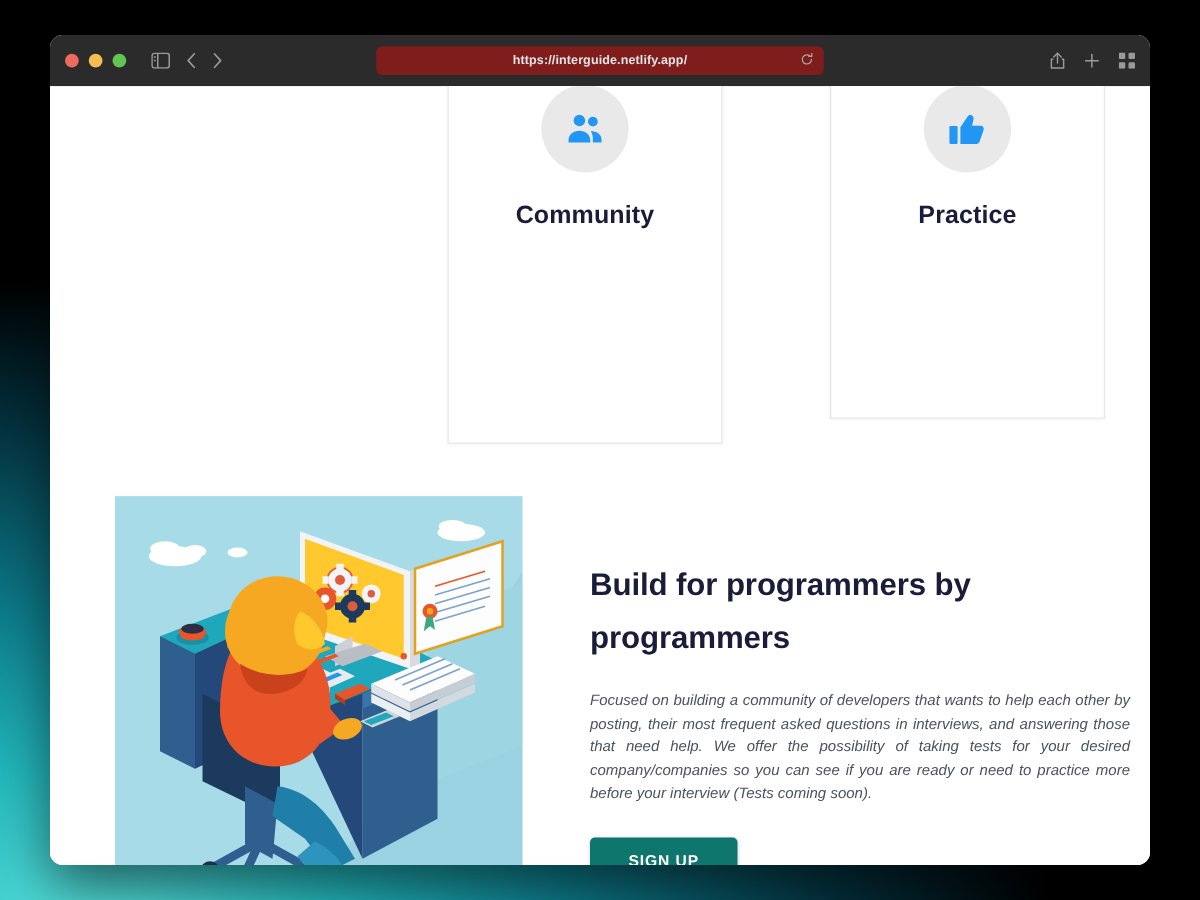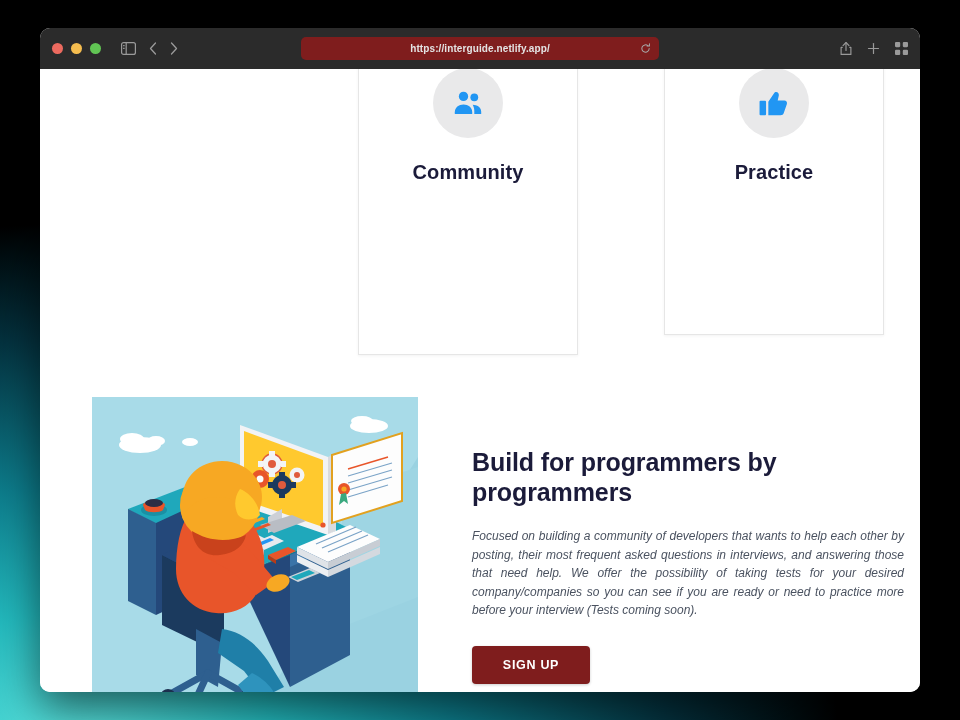--- a/index.html
+++ b/index.html
@@ -104,30 +104,30 @@
   }
   .illustration {
     width: 326px; height: 322px; flex: 0 0 326px;
     position: relative; overflow: hidden;
     background: #a8dbe8;
   }
   .illustration svg { display: block; width: 326px; height: 322px; }
 
   .hero-text { flex: 1; padding-top: 50px; }
   .hero-title {
-    font-size: 25px; line-height: 30px; font-weight: bold;
+    font-size: 25px; line-height: 42px; font-weight: bold;
     color: #1b1b3a; letter-spacing: -0.1px; max-width: 330px;
   }
   .hero-para {
     margin-top: 20px; font-size: 12px; line-height: 18.5px;
     color: #4a5260; text-align: justify; max-width: 434px; font-style: italic;
   }
   .signup-btn {
     margin-top: 26px; width: 118px; height: 38px;
-    background: #7f1d1d; color: #fff; border: none;
+    background: #0f766e; color: #fff; border: none;
     border-radius: 4px; font-size: 12.5px; font-weight: bold;
     letter-spacing: 0.7px; cursor: pointer;
     font-family: "Liberation Sans", sans-serif;
     box-shadow: 0 1px 3px rgba(0,0,0,0.2);
   }
 </style>
 </head>
 <body>
 
 <div class="browser-window">

